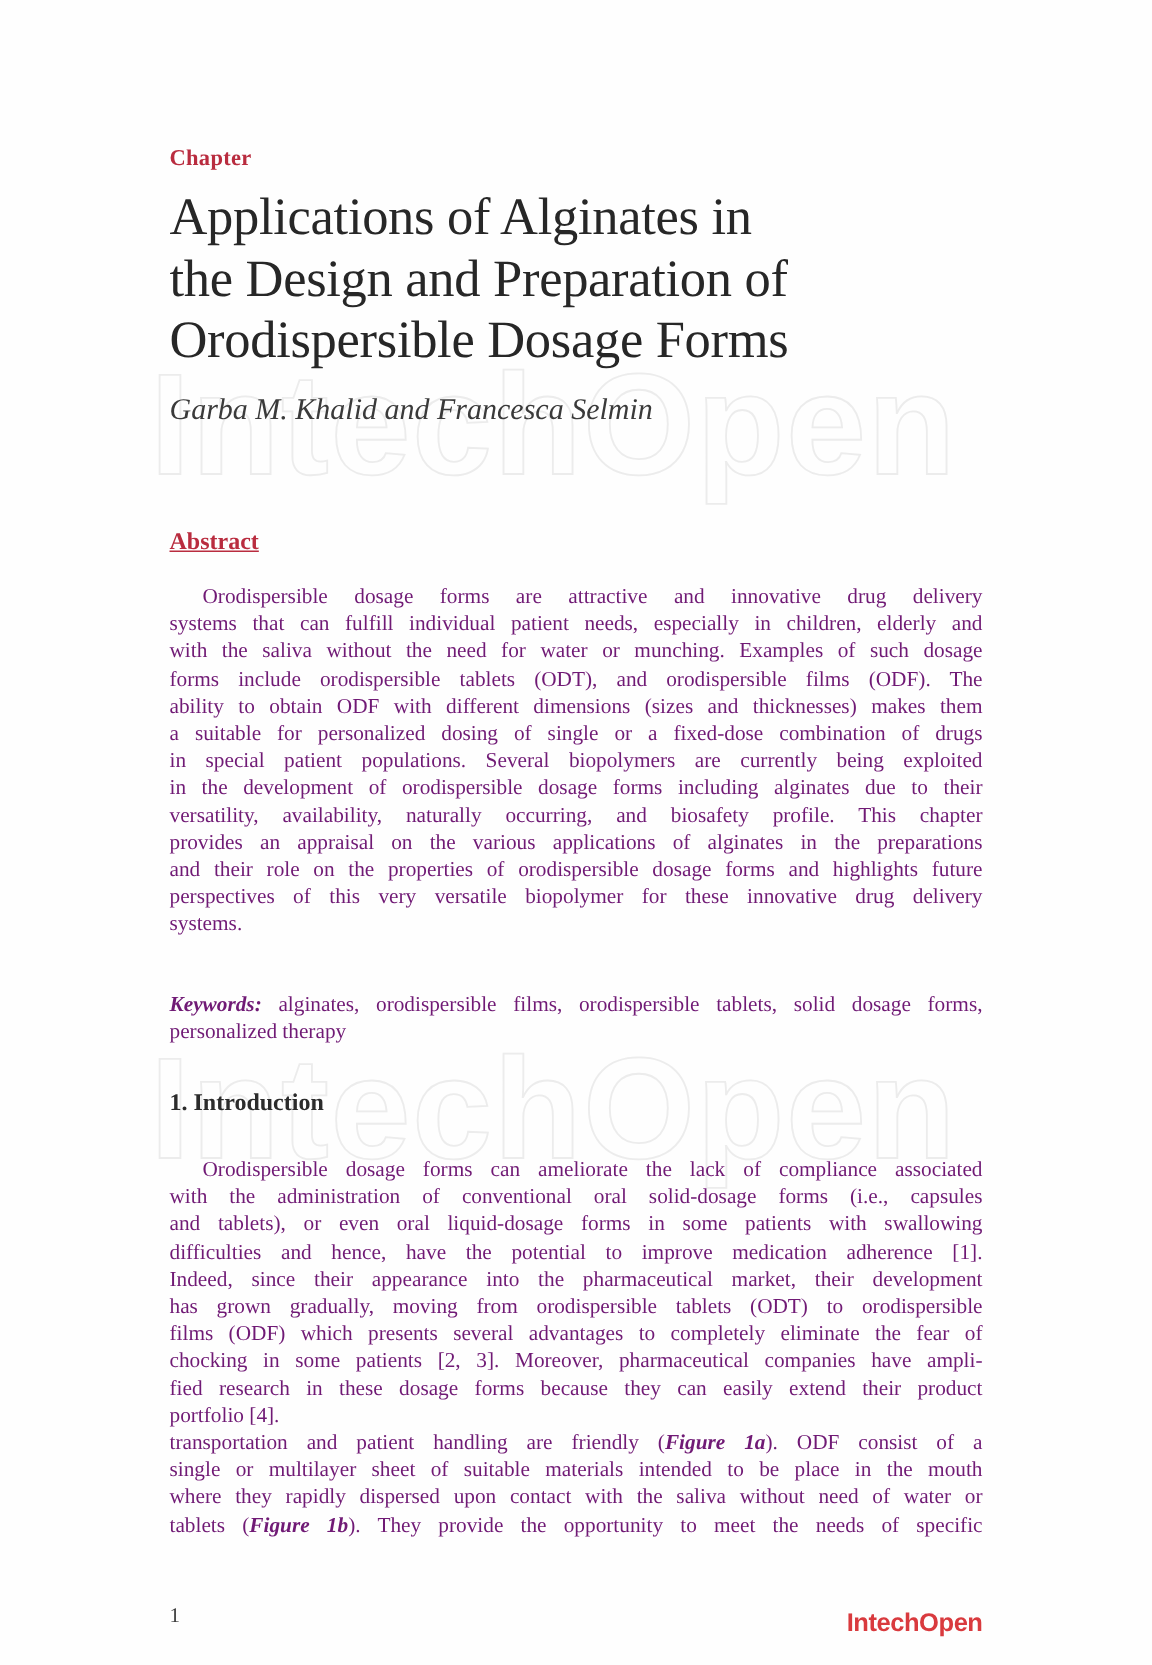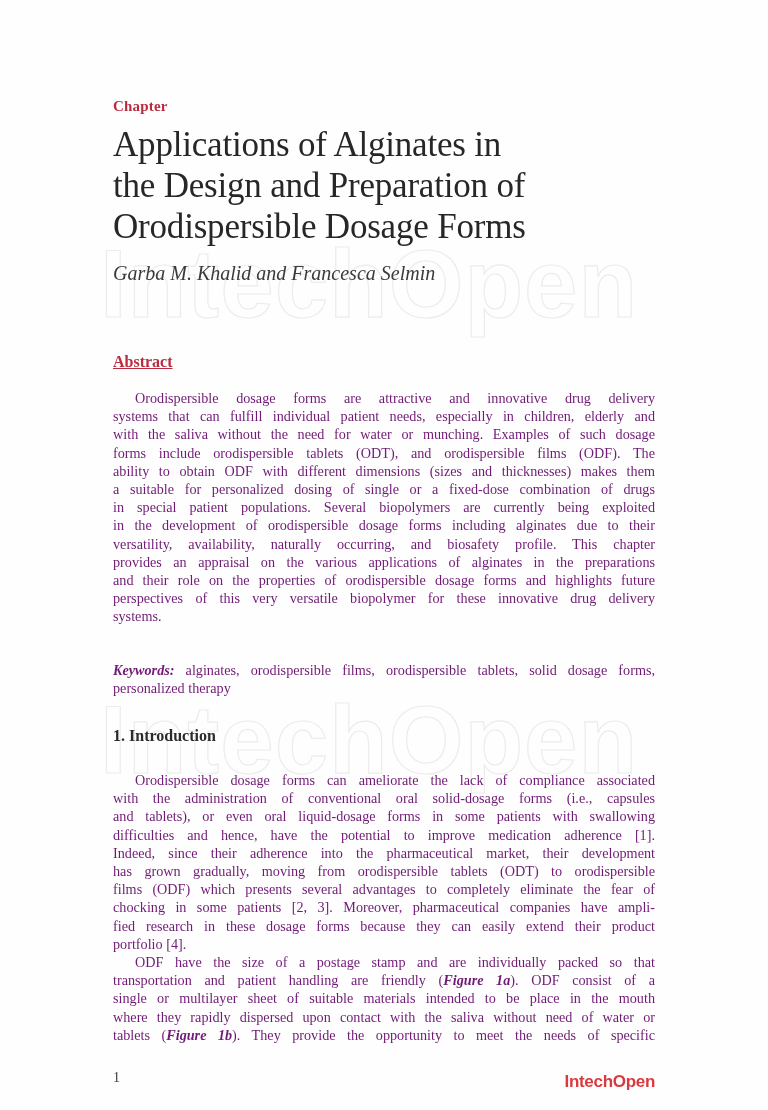--- a/index.html
+++ b/index.html
@@ -119,30 +119,29 @@
     <div class="ll">personalized therapy</div>
   </div>
 
   <div class="abs col sec-heading intro-heading">1. Introduction</div>
 
   <div class="abs col body-block intro-p1">
     <div class="jl fl">Orodispersible dosage forms can ameliorate the lack of compliance associated</div>
     <div class="jl">with the administration of conventional oral solid-dosage forms (i.e., capsules</div>
     <div class="jl">and tablets), or even oral liquid-dosage forms in some patients with swallowing</div>
     <div class="jl">difficulties and hence, have the potential to improve medication adherence [1].</div>
-    <div class="jl">Indeed, since their adherence into the pharmaceutical market, their development</div>
+    <div class="jl">Indeed, since their appearance into the pharmaceutical market, their development</div>
     <div class="jl">has grown gradually, moving from orodispersible tablets (ODT) to orodispersible</div>
     <div class="jl">films (ODF) which presents several advantages to completely eliminate the fear of</div>
     <div class="jl">chocking in some patients [2, 3]. Moreover, pharmaceutical companies have ampli-</div>
     <div class="jl">fied research in these dosage forms because they can easily extend their product</div>
     <div class="ll">portfolio [4].</div>
   </div>
 
   <div class="abs col body-block intro-p2">
-    <div class="jl fl">ODF have the size of a postage stamp and are individually packed so that</div>
     <div class="jl"><span>transportation and patient handling are friendly (</span><span class="b">Figure 1a</span><span>). ODF consist of a</span></div>
     <div class="jl">single or multilayer sheet of suitable materials intended to be place in the mouth</div>
     <div class="jl">where they rapidly dispersed upon contact with the saliva without need of water or</div>
     <div class="jl"><span>tablets (</span><span class="b">Figure 1b</span><span>). They provide the opportunity to meet the needs of specific</span></div>
   </div>
 
   <div class="abs col page-number">1</div>
   <div class="abs col logo-row">
     <span class="logo" style="color: rgb(217, 58, 62);">IntechOpen</span>
   </div>

